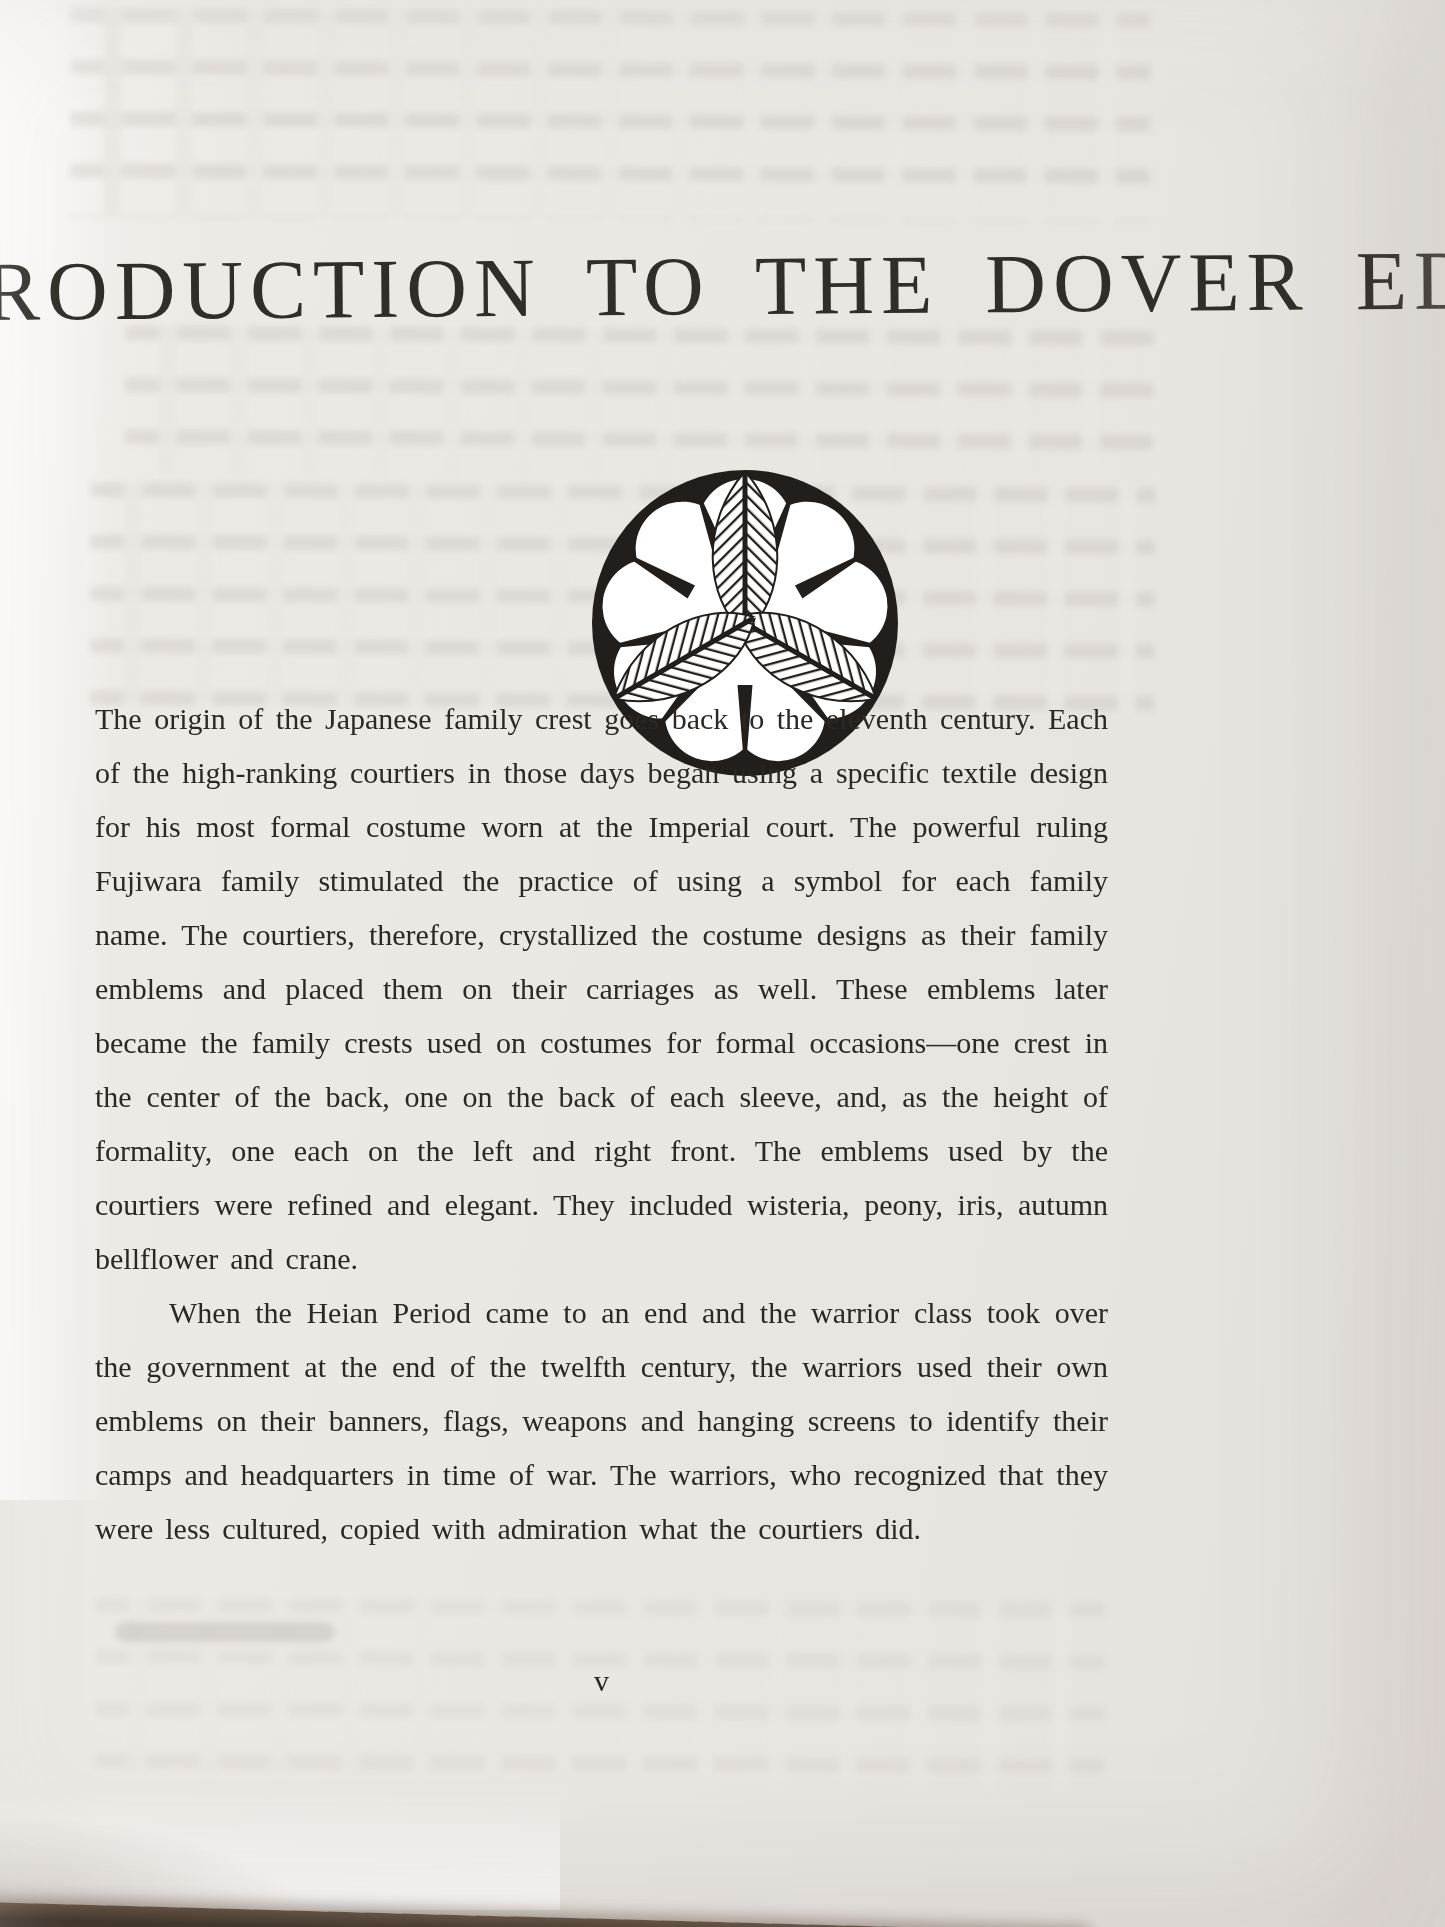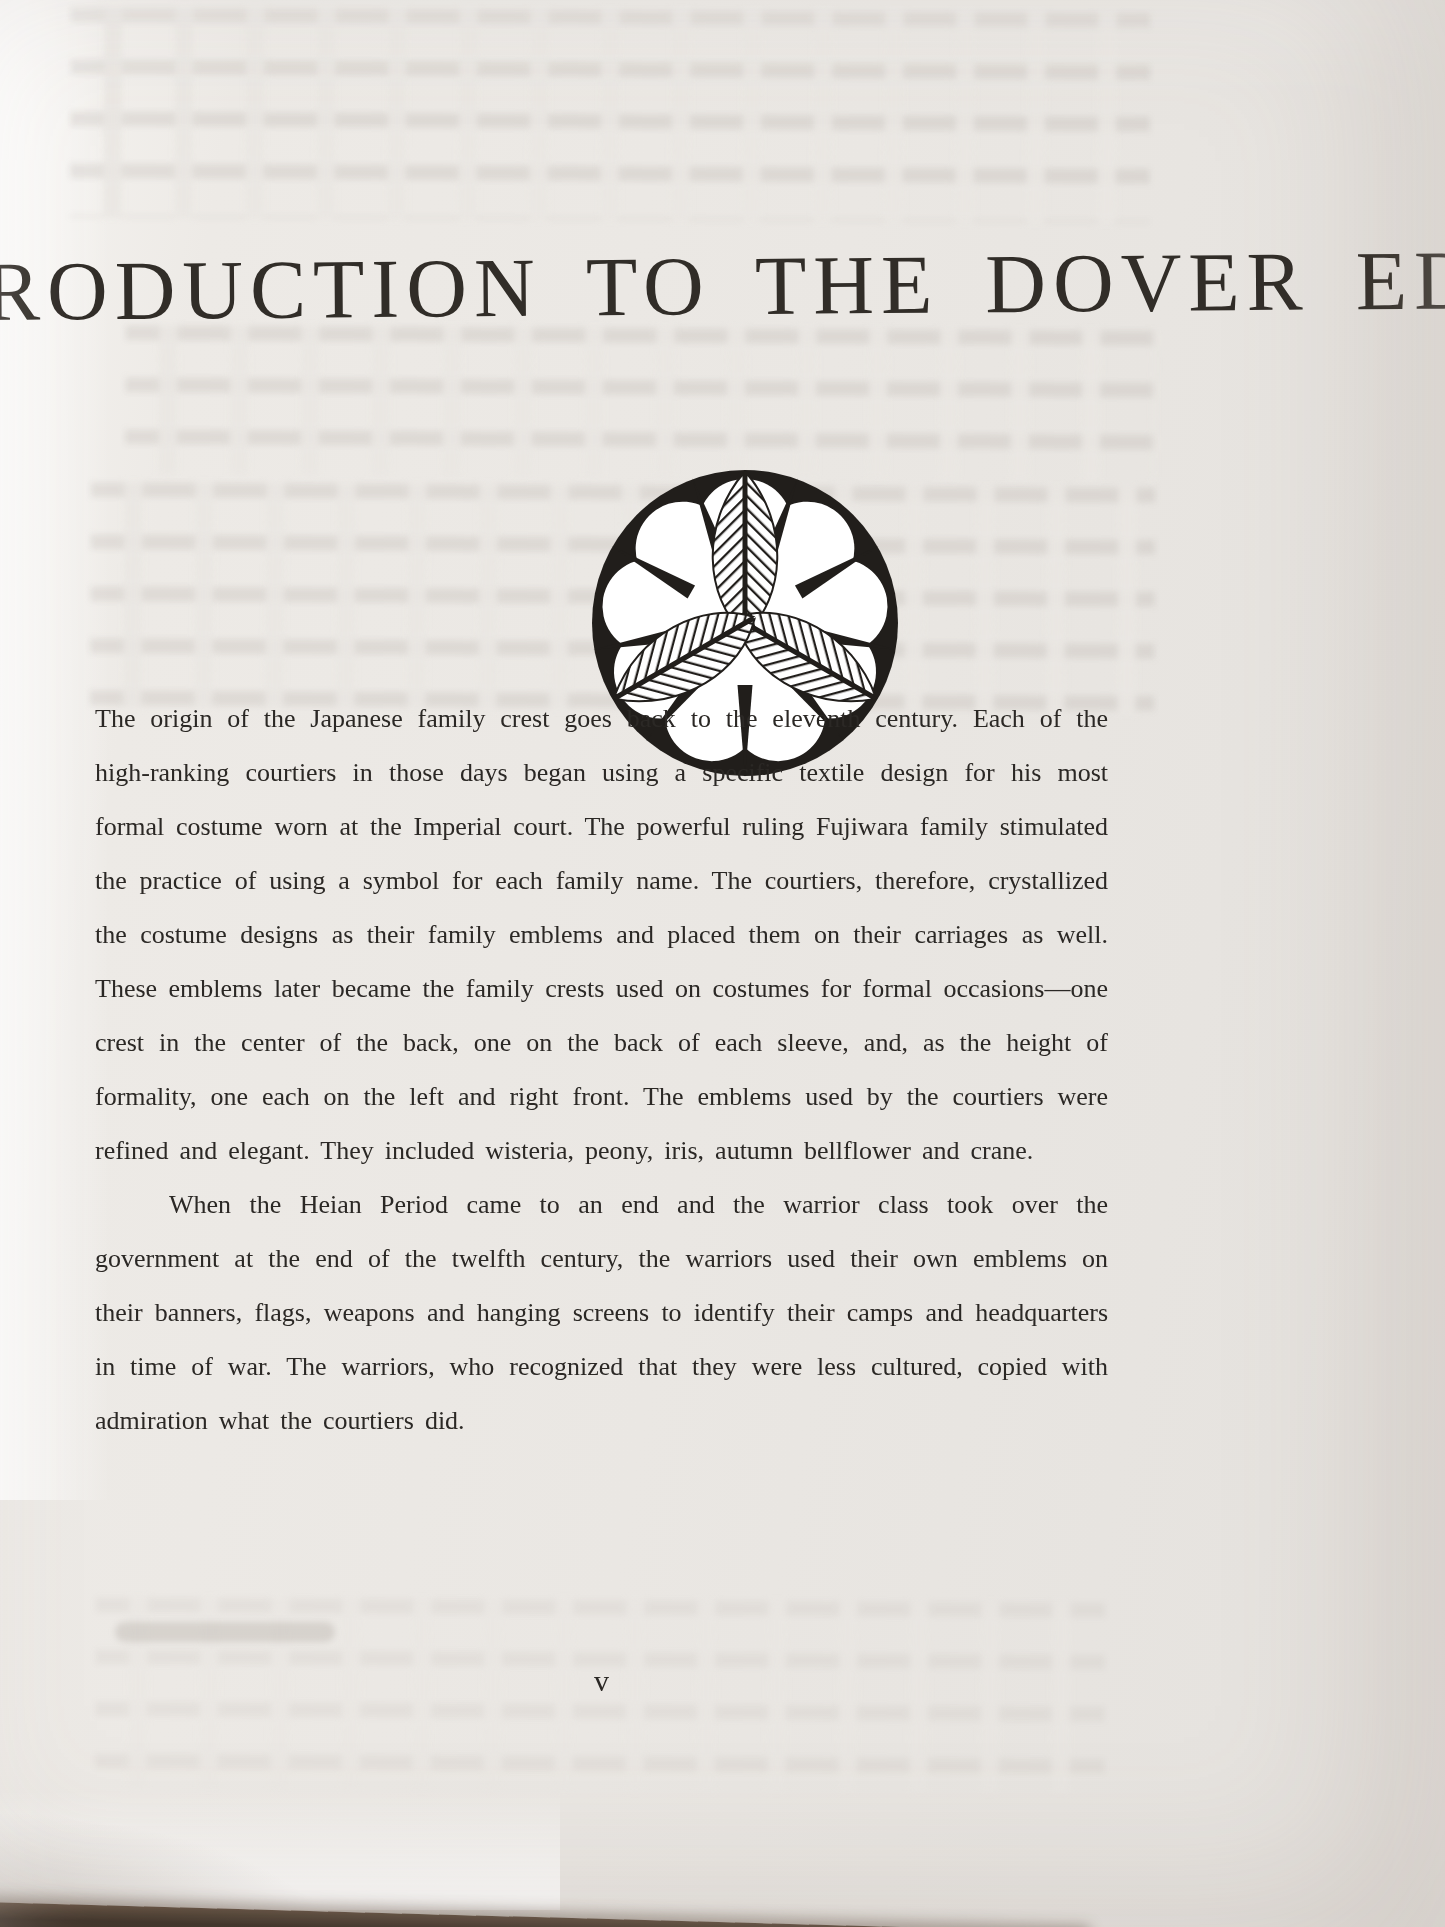--- a/index.html
+++ b/index.html
@@ -39,21 +39,21 @@
     left:-16px;top:240px;margin:0;white-space:nowrap;
     font-size:84px;font-weight:400;color:#312d28;
     letter-spacing:7px;word-spacing:18px;line-height:1.1;
     transform:rotate(-.45deg);
   }
   
   .crest{left:584px;top:462px;width:322px;height:322px;}
   
   .body-text{
     left:95px;top:692px;width:1013px;
-    font-size:26px;line-height:54px;color:#2b2825;
+    font-size:30px;line-height:54px;color:#2b2825;
     text-align:justify;word-spacing:4.5px;
   }
   .body-text p{margin:0;}
   .body-text p.indent{text-indent:74px;}
   .page-number{
     left:95px;top:1664px;width:1013px;text-align:center;
     font-size:30px;color:#2b2825;
   }
   
   .table-edge{

